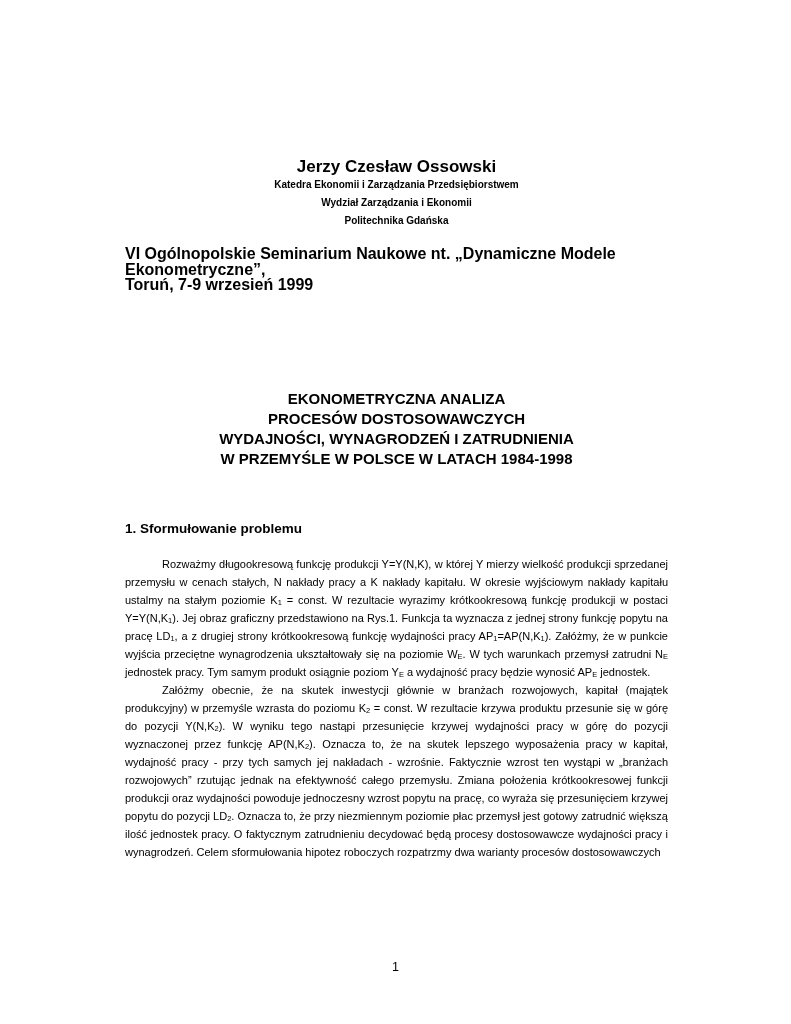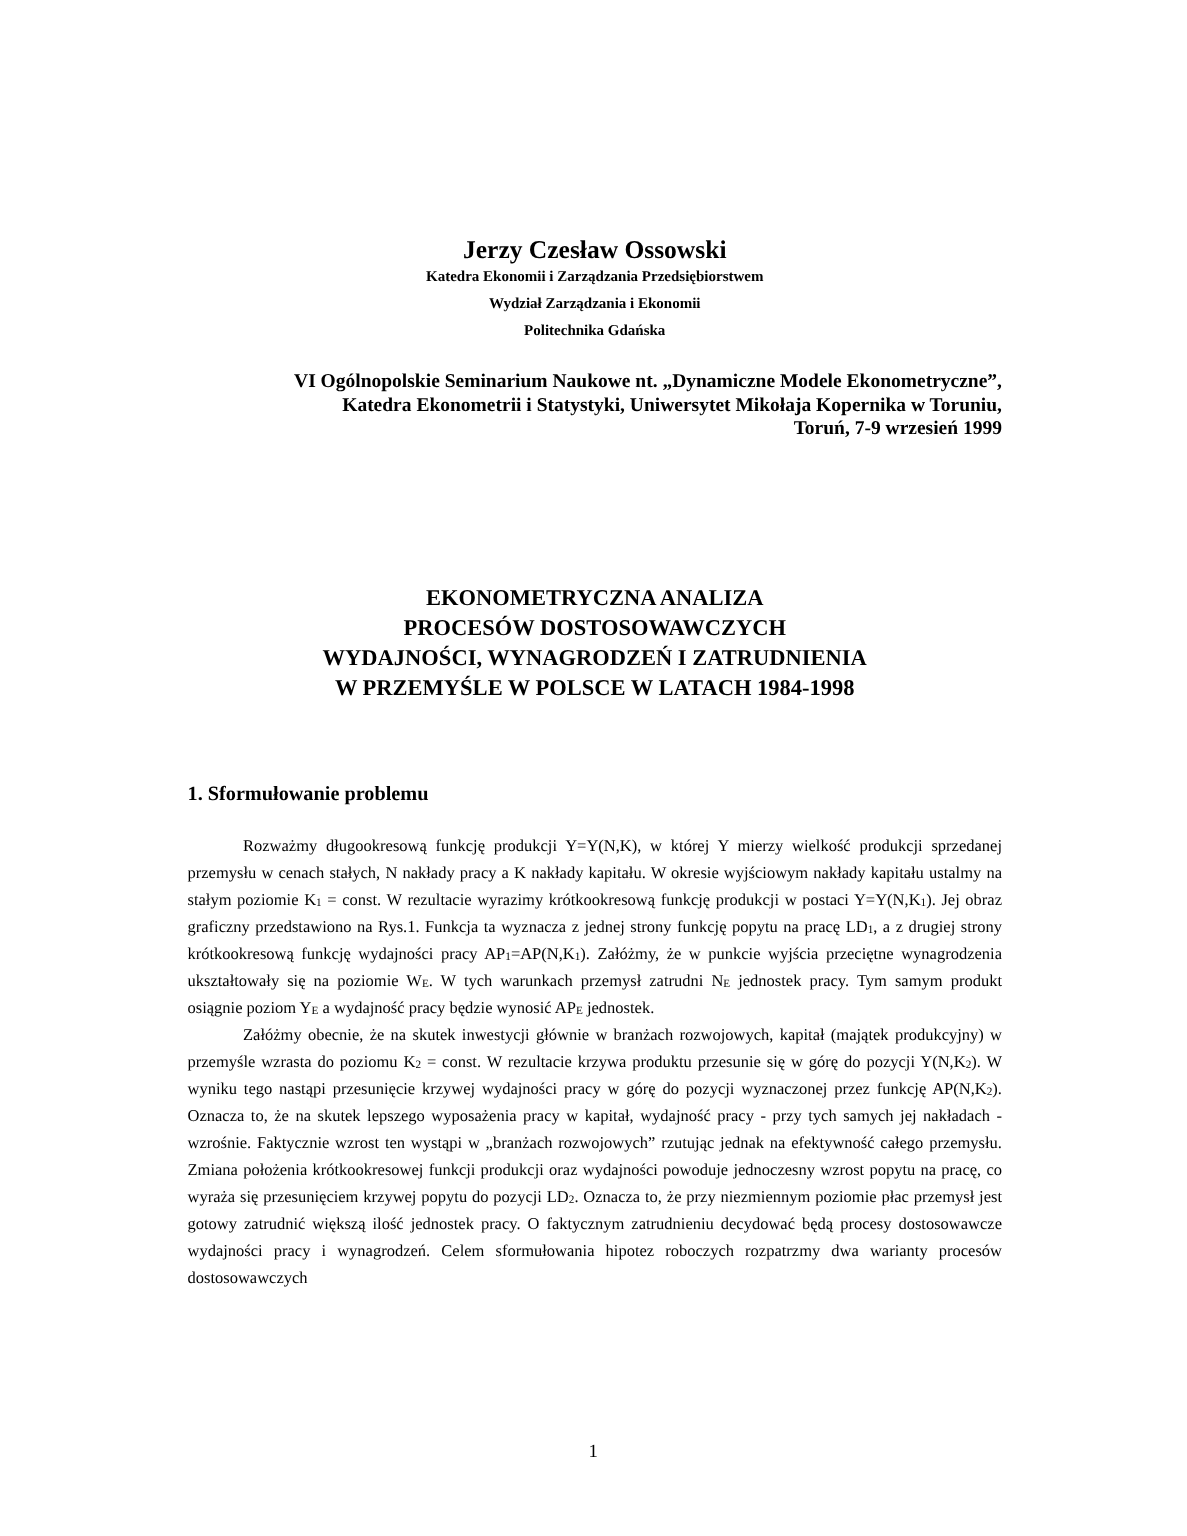--- a/index.html
+++ b/index.html
@@ -3,41 +3,41 @@
 <meta charset="utf-8">
 <style>
   * { box-sizing: border-box; }
   html, body { margin: 0; padding: 0; background: #ffffff; }
   .page {
     position: relative;
     width: 791px;
     height: 1024px;
     background: #ffffff;
     color: #000000;
-    font-family: Liberation Serif, serif;
+    font-family: Liberation Sans, sans-serif;
     overflow: hidden;
   }
   .content {
     position: absolute;
     left: 125px;
     top: 0;
     width: 543px;
   }
   .author-block {
     padding-top: 157px;
     text-align: center;
     font-weight: bold;
   }
   .author-name { font-size: 17px; line-height: 19px; }
   .affiliation { font-size: 10px; line-height: 18px; }
   .seminar-block {
     margin-top: 16px;
-    text-align: right;
+    text-align: left;
     font-weight: bold;
-    font-size: 13px;
+    font-size: 16px;
     line-height: 15.7px;
   }
   .title-block {
     margin-top: 96px;
     text-align: center;
     font-weight: bold;
     font-size: 15px;
     line-height: 20px;
   }
   .section-heading {
@@ -80,21 +80,20 @@
 
     <div class="author-block">
       <div class="author-name">Jerzy Czesław Ossowski</div>
       <div class="affiliation">Katedra Ekonomii i Zarządzania Przedsiębiorstwem</div>
       <div class="affiliation">Wydział Zarządzania i Ekonomii</div>
       <div class="affiliation">Politechnika Gdańska</div>
     </div>
 
     <div class="seminar-block">
       <div>VI Ogólnopolskie Seminarium Naukowe nt. „Dynamiczne Modele Ekonometryczne”,</div>
-      <div>Katedra Ekonometrii i Statystyki, Uniwersytet Mikołaja Kopernika w Toruniu,</div>
       <div>Toruń, 7-9 wrzesień 1999</div>
     </div>
 
     <div class="title-block">
       <div>EKONOMETRYCZNA ANALIZA</div>
       <div>PROCESÓW DOSTOSOWAWCZYCH</div>
       <div>WYDAJNOŚCI, WYNAGRODZEŃ I ZATRUDNIENIA</div>
       <div>W PRZEMYŚLE W POLSCE W LATACH 1984-1998</div>
     </div>
 

